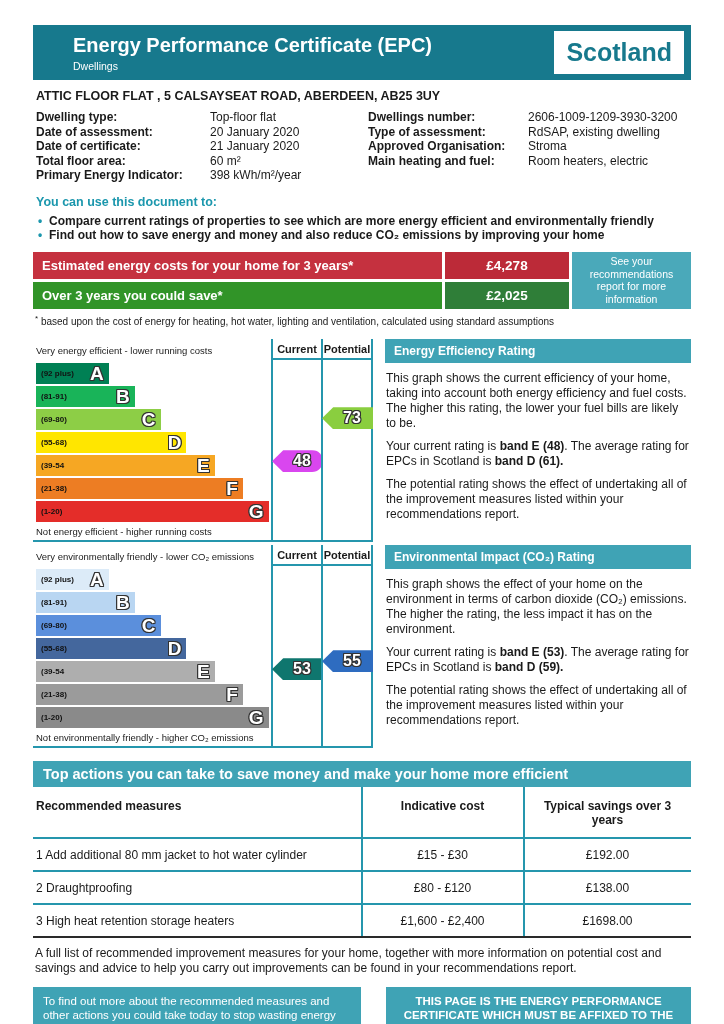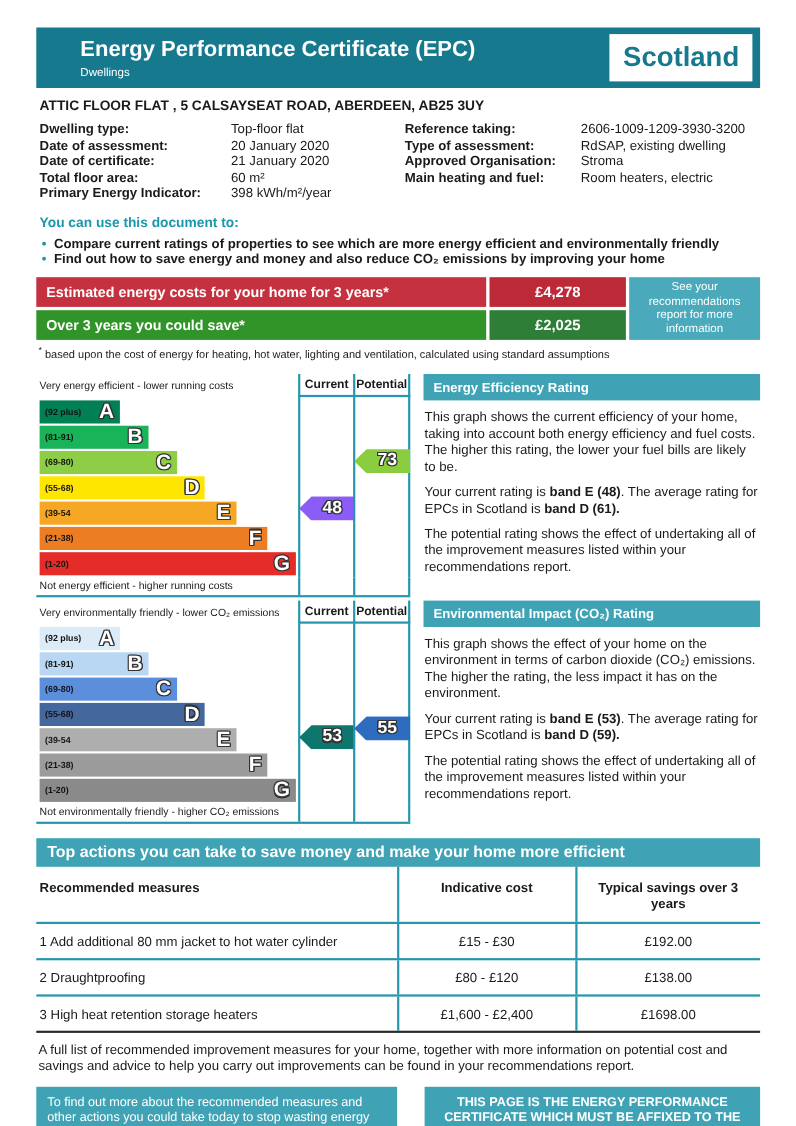--- a/index.html
+++ b/index.html
@@ -125,21 +125,21 @@
             <span class="d-label">Total floor area:</span>
             <span class="d-value">60 m²</span>
           </div>
         <div class="d-row">
             <span class="d-label">Primary Energy Indicator:</span>
             <span class="d-value">398 kWh/m²/year</span>
           </div>
       </div>
       <div class="d-col2">
         <div class="d-row">
-            <span class="d-label">Reference taking:</span>
+            <span class="d-label">Dwellings number:</span>
             <span class="d-value">2606-1009-1209-3930-3200</span>
           </div>
         <div class="d-row">
             <span class="d-label">Type of assessment:</span>
             <span class="d-value">RdSAP, existing dwelling</span>
           </div>
         <div class="d-row">
             <span class="d-label">Approved Organisation:</span>
             <span class="d-value">Stroma</span>
           </div>
@@ -224,21 +224,21 @@
                 </div>
               </div>
             <div class="band-row">
                 <div class="band-bar" style="width: 99%; background-color: rgb(228, 45, 41);">
                   <span class="band-range">(1-20)</span>
                   <span class="band-letter">G</span>
                 </div>
               </div>
           </div>
           <div class="colcell csep">
-            <div class="arrow a-e-cur" style="background-color: #8b5cf6;">
+            <div class="arrow a-e-cur" style="background-color: #d946ef; border-radius: 11px;">
                 <span>48</span>
               </div>
           </div>
           <div class="colcell csep cend">
             <div class="arrow a-e-pot" style="background-color: rgb(138, 206, 63);">
                 <span>73</span>
               </div>
           </div>
 
           <div class="cap-bot">Not energy efficient - higher running costs</div>

